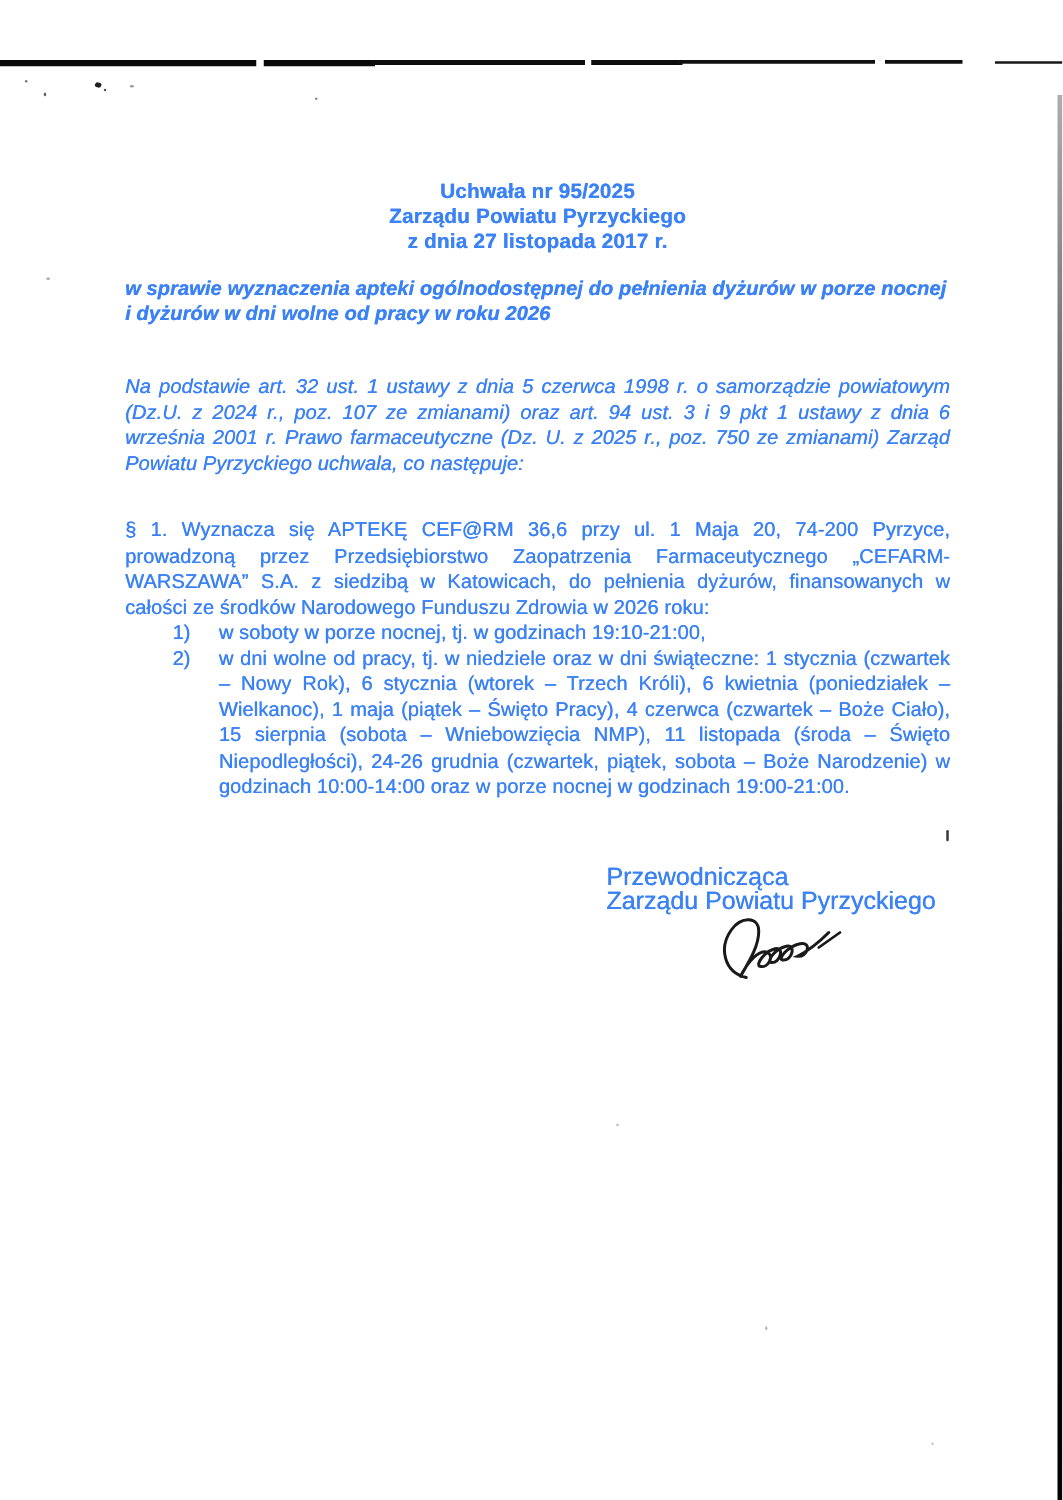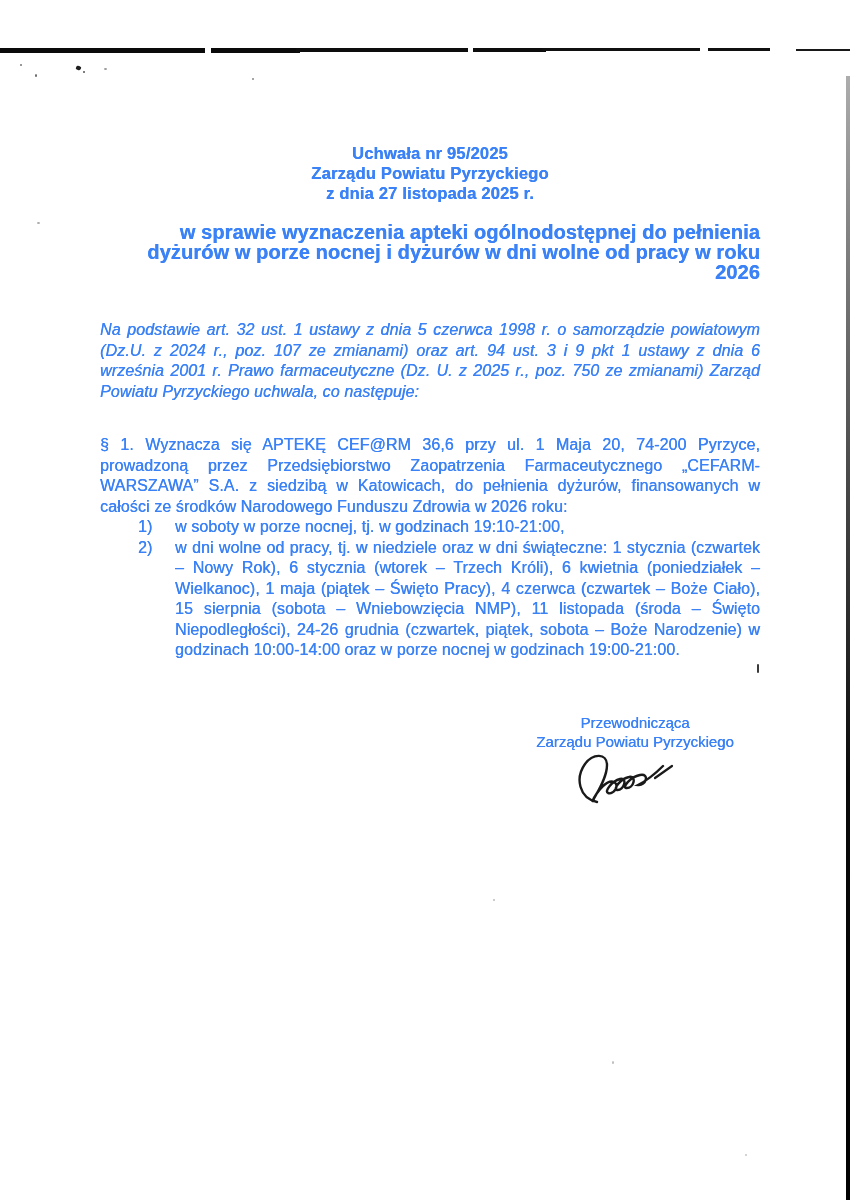--- a/index.html
+++ b/index.html
@@ -23,25 +23,26 @@
   .title-block {
     margin-top: 95px;
     text-align: center;
     font-weight: bold;
     font-size: 16.5px;
     line-height: 20px;
     letter-spacing: 0.2px;
   }
   .subject {
     margin: 19px 0 0 0;
-    text-align: right;
+    text-align: left;
     font-weight: bold;
-    font-size: 20px;
+    font-size: 16px;
     line-height: 20px;
     letter-spacing: 0.1px;
+    font-style: italic;
   }
   .para {
     margin: 0;
     font-size: 16px;
     line-height: 20.5px;
     text-align: justify;
     letter-spacing: 0.1px;
   }
   .legal-basis { margin-top: 38px; font-style: italic; }
   .sec1-intro  { margin-top: 33px; }
@@ -53,22 +54,22 @@
   }
   .list-item .item-text {
     flex: 1 1 auto;
     text-align: justify;
     letter-spacing: 0.1px;
   }
   .sec2 { margin-top: 15px; }
   .signature-block {
     margin: 52px -25px 0 auto;
     width: 300px;
-    text-align: center;
-    font-size: 15px;
+    text-align: left;
+    font-size: 20px;
     line-height: 19px;
   }
   .signature-svg {
     display: block;
     margin: -5px auto -18px auto;
   }
   
   .artifact { position: absolute; }
   .speck { position: absolute; border-radius: 50%; }
   .edge-seg { position: absolute; }
@@ -101,21 +102,21 @@
   <div class="speck" style="left:757px;top:616px;width:2px;height:9px;background:#3a3a3a;border-radius:1px;"></div>
   <div class="speck" style="left:493px;top:851px;width:2px;height:2px;background:#bbb;"></div>
   <div class="speck" style="left:612px;top:1013px;width:2px;height:3px;background:#bbb;"></div>
   <div class="speck" style="left:745px;top:1106px;width:2px;height:2px;background:#c4c4c4;"></div>
 
   <div class="content">
 
     <header class="title-block">
       <div>Uchwała nr 95/2025</div>
       <div>Zarządu Powiatu Pyrzyckiego</div>
-      <div>z dnia 27 listopada 2025 r.</div>
+      <div>z dnia 27 listopada 2017 r.</div>
     </header>
 
     <h2 class="subject">w sprawie wyznaczenia apteki ogólnodostępnej do pełnienia dyżurów w porze nocnej i dyżurów w dni wolne od pracy w roku 2026</h2>
 
     <p class="para legal-basis">Na podstawie art. 32 ust. 1 ustawy z dnia 5 czerwca 1998 r. o samorządzie powiatowym (Dz.U. z 2024 r., poz. 107 ze zmianami) oraz art. 94 ust. 3 i 9 pkt 1 ustawy z dnia 6 września 2001 r. Prawo farmaceutyczne (Dz. U. z 2025 r., poz. 750 ze zmianami) Zarząd Powiatu Pyrzyckiego uchwala, co następuje:</p>
 
     <section>
       <p class="para sec1-intro">§ 1. Wyznacza się APTEKĘ CEF@RM 36,6 przy ul. 1 Maja 20, 74-200 Pyrzyce, prowadzoną przez Przedsiębiorstwo Zaopatrzenia Farmaceutycznego „CEFARM-WARSZAWA” S.A. z siedzibą w Katowicach, do pełnienia dyżurów, finansowanych w całości ze środków Narodowego Funduszu Zdrowia w 2026 roku:</p>
       <div class="list">
         <div class="list-item">

